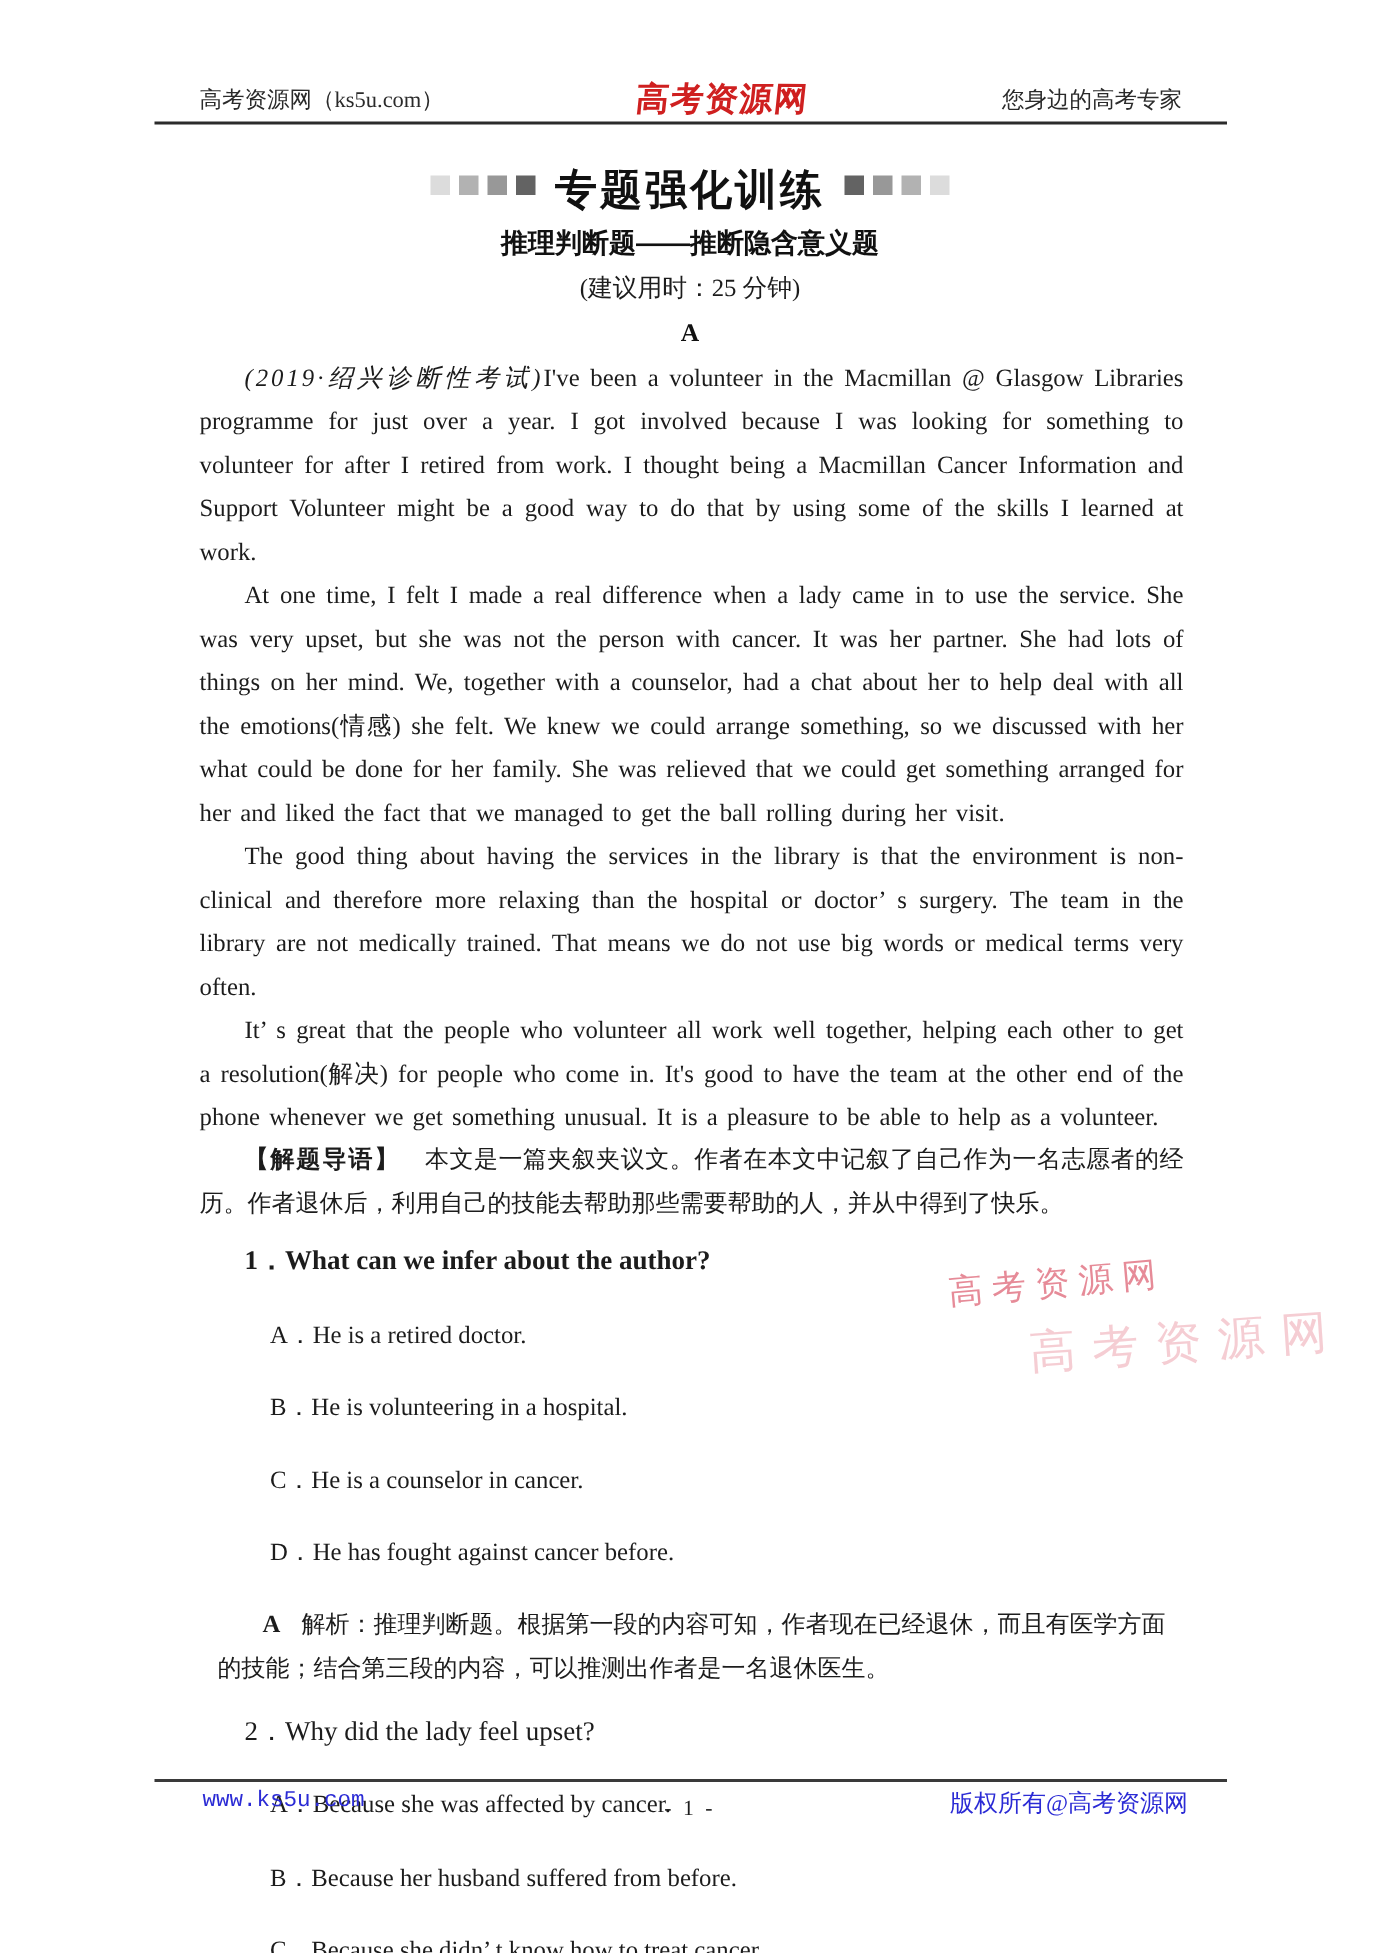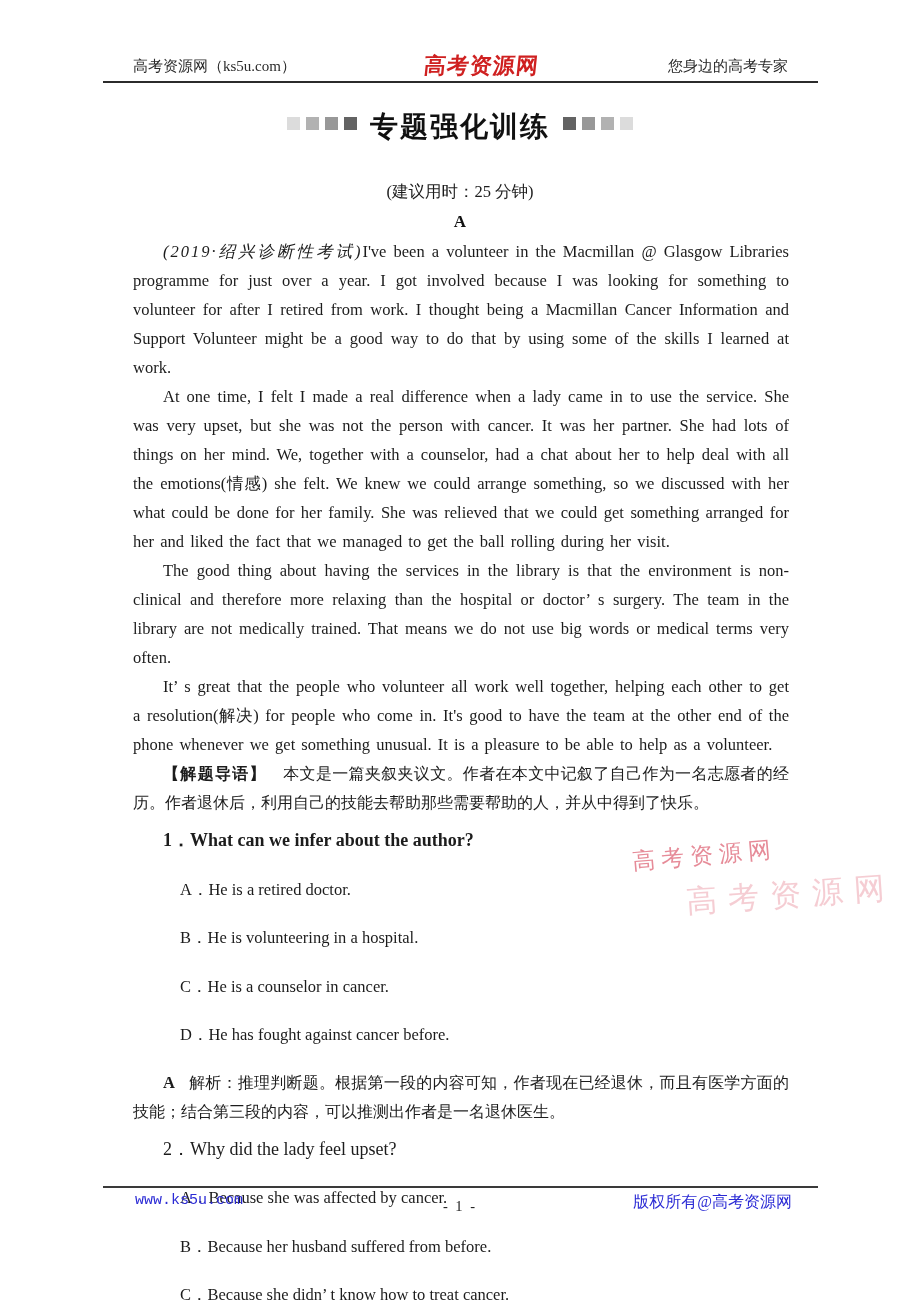--- a/index.html
+++ b/index.html
@@ -60,21 +60,21 @@
     margin:0;font-size:16.5px;line-height:29px;
     text-align:justify;text-indent:30px;
     word-spacing:2px;
   }
   .src{letter-spacing:2px;font-style:italic;}
   .guide{margin:0;font-size:16px;line-height:29px;text-align:justify;text-indent:30px;}
   .guide b{font-family:"Liberation Sans","DejaVu Sans",sans-serif;letter-spacing:1px;}
   .stem{margin:8px 0 0 0;padding-left:30px;font-size:18px;line-height:31.5px;}
   .stem.bold{font-weight:bold;}
   .option{margin:17px;padding-left:30px;font-size:16.5px;line-height:31.5px;}
-  .answer{margin:0;font-size:16px;line-height:29px;text-align:justify;text-indent:30px;}
+  .answer{margin:12px;font-size:16px;line-height:29px;text-align:justify;text-indent:30px;}
   .answer b{font-size:16.5px;margin-right:14px;font-family:"Liberation Serif",serif;}
   
   .wm{position:absolute;font-family:"Liberation Serif",serif;pointer-events:none;}
   .wm1{left:632px;top:840px;font-size:23px;letter-spacing:6px;color:rgba(224,110,126,0.80);transform:rotate(-5deg);}
   .wm2{left:686px;top:874px;font-size:31px;letter-spacing:11px;color:rgba(236,164,174,0.55);transform:rotate(-4deg);}
   
   .footer-line{position:absolute;left:103px;right:102px;top:1186px;border-top:2px solid #3a3a3a;}
   .footer-row{
     position:absolute;left:135px;right:128px;top:1192px;
     display:flex;justify-content:space-between;align-items:flex-start;
@@ -96,20 +96,21 @@
 
   <div class="header">
     <span>高考资源网（ks5u.com）</span>
     <span class="logo">高考资源网</span>
     <span>您身边的高考专家</span>
   </div>
 
   <div class="title-row">
     <span><span class="sq sqL1"></span><span class="sq sqL2"></span><span class="sq sqL3"></span><span class="sq sqL4"></span></span><span class="title-text">专题强化训练</span><span><span class="sq sqR1"></span><span class="sq sqR2"></span><span class="sq sqR3"></span><span class="sq sqR4"></span></span>
   </div>
+  <div class="subtitle">推理判断题——推断隐含意义题</div>
   <div class="time-note">(建议用时：25 分钟)</div>
   <div class="section-label">A</div>
 
   <div class="main">
     <p class="para"><span class="src">(2019·绍兴诊断性考试)</span><span>I've been a volunteer in the Macmillan @ Glasgow Libraries programme for just over a year. I got involved because I was looking for something to volunteer for after I retired from work. I thought being a Macmillan Cancer Information and Support Volunteer might be a good way to do that by using some of the skills I learned at work.</span></p>
     <p class="para">At one time, I felt I made a real difference when a lady came in to use the service. She was very upset, but she was not the person with cancer. It was her partner. She had lots of things on her mind. We, together with a counselor, had a chat about her to help deal with all the emotions(情感) she felt. We knew we could arrange something, so we discussed with her what could be done for her family. She was relieved that we could get something arranged for her and liked the fact that we managed to get the ball rolling during her visit.</p>
     <p class="para">The good thing about having the services in the library is that the environment is non- clinical and therefore more relaxing than the hospital or doctor’ s surgery. The team in the library are not medically trained. That means we do not use big words or medical terms very often.</p>
     <p class="para">It’ s great that the people who volunteer all work well together, helping each other to get a resolution(解决) for people who come in. It's good to have the team at the other end of the phone whenever we get something unusual. It is a pleasure to be able to help as a volunteer.</p>
 
     <p class="guide"><b>【解题导语】</b><span>　本文是一篇夹叙夹议文。作者在本文中记叙了自己作为一名志愿者的经历。作者退休后，利用自己的技能去帮助那些需要帮助的人，并从中得到了快乐。</span></p>

